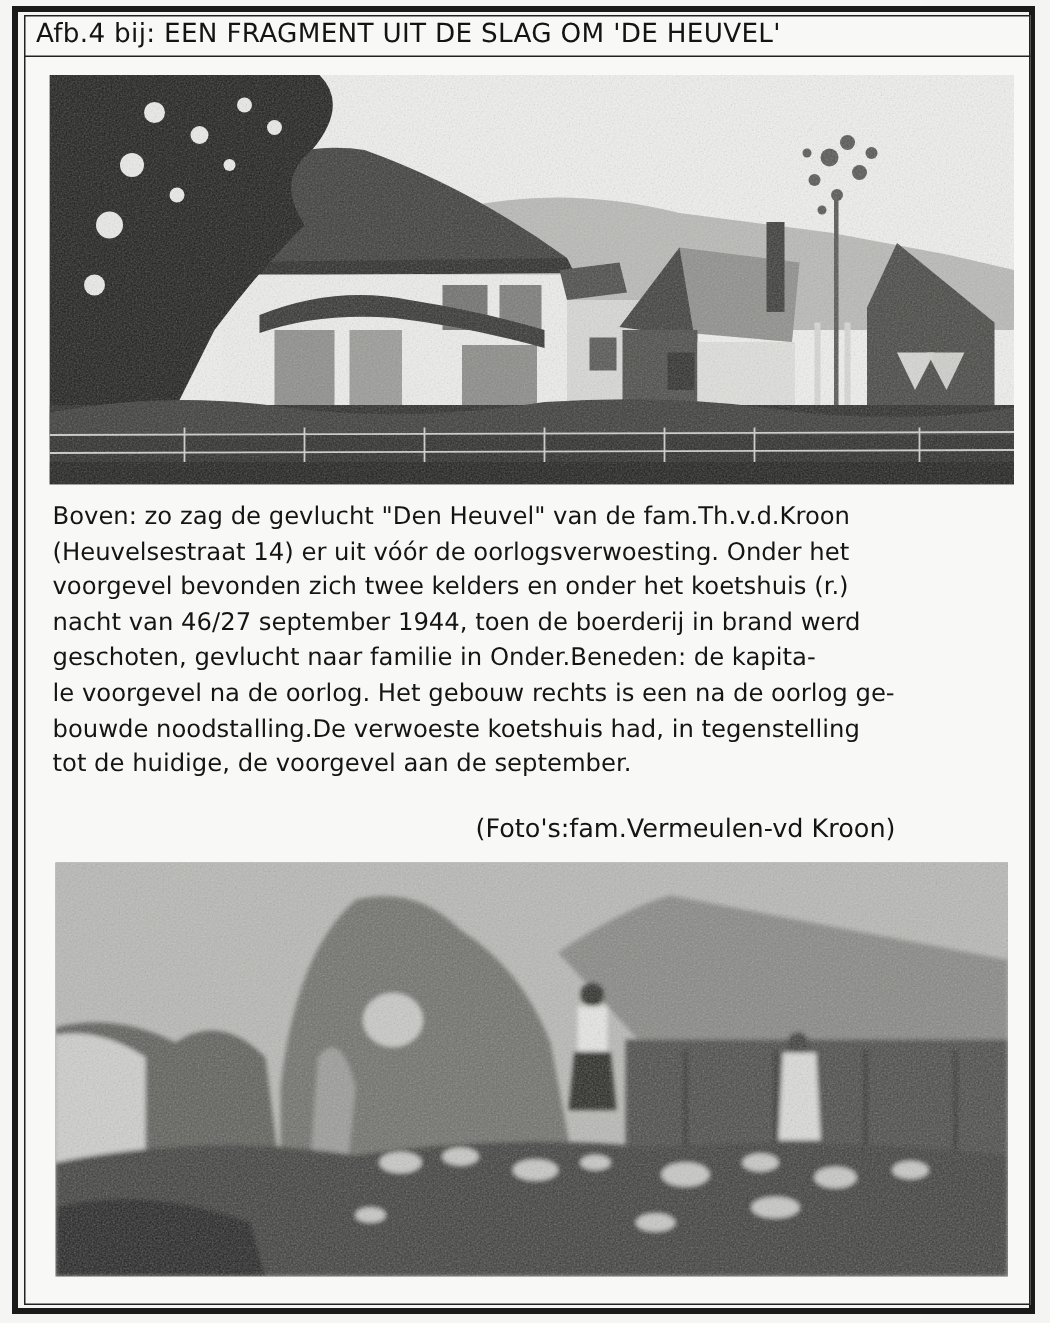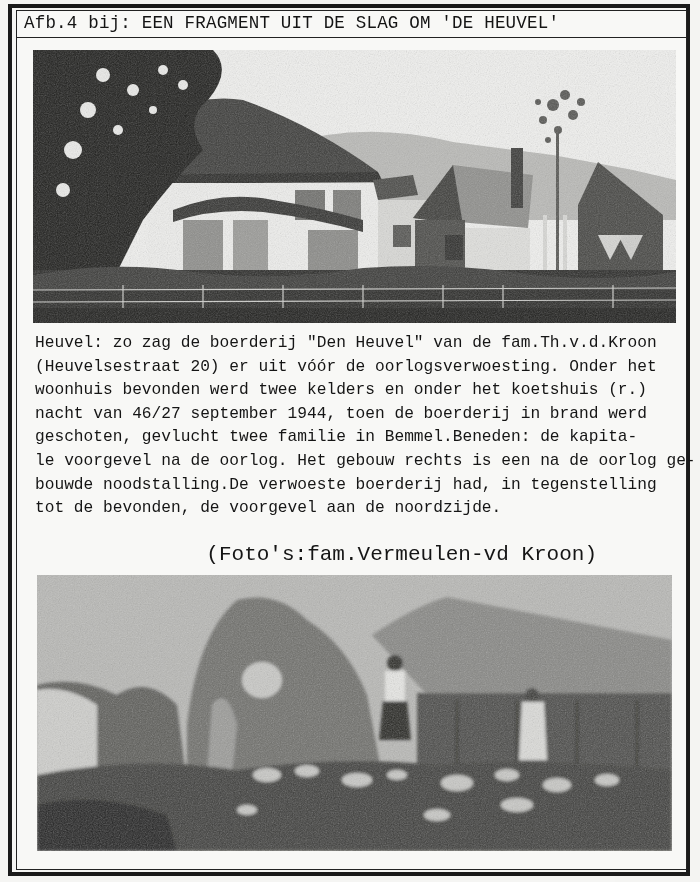--- a/index.html
+++ b/index.html
@@ -1,34 +1,34 @@
 <!DOCTYPE html>
 <html><head>
 <meta charset="utf-8">
 <style>
   html, body { margin: 0; padding: 0; background: #f4f4f2; }
   body { width: 700px; height: 882px; position: relative; overflow: hidden;
          font-family: "DejaVu Sans", "Liberation Sans", sans-serif; color: #111; }
-  .page { position: absolute; left: 0; top: 0; width: 615px; height: 882px; background: #f5f5f3; font-family: Liberation Mono, monospace; }
+  .page { position: absolute; left: 0; top: 0; width: 615px; height: 882px; background: #f5f5f3; }
   .outer-frame { position: absolute; left: 8px; top: 4px; width: 682px; height: 872px;
                  border: 4px solid #1a1a1a; box-sizing: border-box; }
   .inner-frame { position: absolute; left: 16px; top: 10px; width: 671px; height: 860px;
                  border: 1.5px solid #222; box-sizing: border-box; background: #f8f8f6; }
   .title-bar { position: absolute; left: 16px; top: 10px; width: 671px; height: 28px;
                border-bottom: 1.5px solid #222; box-sizing: border-box; }
   .title { position: absolute; left: 8px; top: 3px; font-size: 17.5px; letter-spacing: 0.2px;
            white-space: nowrap; color: #141414; }
   .photo { position: absolute; overflow: hidden; background: #888; }
   .photo svg { display: block; width: 100%; height: 100%; }
   .photo-top { left: 33px; top: 50px; width: 643px; height: 273px; }
   .photo-bottom { left: 37px; top: 575px; width: 635px; height: 276px; }
   .caption { position: absolute; left: 35px; top: 332px; width: 648px;
              font-size: 16.2px; line-height: 23.6px; color: #151515; }
   .caption .line { display: block; white-space: nowrap; }
-  .credit { position: absolute; right: 18px; top: 543px; font-size: 21px; white-space: nowrap; color: #151515; }
+  .credit { position: absolute; right: 18px; top: 543px; font-size: 17px; white-space: nowrap; color: #151515; }
 </style>
 </head>
 <body>
 
 <div class="page">
   <div class="outer-frame"></div>
   <div class="inner-frame"></div>
 
   <div class="title-bar">
     <span class="title">Afb.4 bij: EEN FRAGMENT UIT DE SLAG OM 'DE HEUVEL'</span>
@@ -118,28 +118,28 @@
         <line x1="410" y1="235" x2="410" y2="273"></line>
           <line x1="470" y1="235" x2="470" y2="273"></line>
         <line x1="580" y1="235" x2="580" y2="273"></line>
       </g>
       <rect x="0" y="258" width="643" height="15" fill="#1f1f1d"></rect>
       <rect width="643" height="273" filter="url(#grain1)"></rect>
     </svg>
   </div>
 
   <div class="caption">
-    <span class="line">Heuvel: zo zag de boerderij "Den Heuvel" van de fam.Th.v.d.Kroon</span>
-    <span class="line">(Heuvelsestraat 20) er uit vóór de oorlogsverwoesting. Onder het</span>
-    <span class="line">woonhuis bevonden werd twee kelders en onder het koetshuis (r.)</span>
+    <span class="line">Boven: zo zag de gevlucht "Den Heuvel" van de fam.Th.v.d.Kroon</span>
+    <span class="line">(Heuvelsestraat 14) er uit vóór de oorlogsverwoesting. Onder het</span>
+    <span class="line">voorgevel bevonden zich twee kelders en onder het koetshuis (r.)</span>
     <span class="line">nacht van 46/27 september 1944, toen de boerderij in brand werd</span>
-    <span class="line">geschoten, gevlucht twee familie in Bemmel.Beneden: de kapita-</span>
+    <span class="line">geschoten, gevlucht naar familie in Onder.Beneden: de kapita-</span>
     <span class="line">le voorgevel na de oorlog. Het gebouw rechts is een na de oorlog ge-</span>
-    <span class="line">bouwde noodstalling.De verwoeste boerderij had, in tegenstelling</span>
-    <span class="line">tot de bevonden, de voorgevel aan de noordzijde.</span>
+    <span class="line">bouwde noodstalling.De verwoeste koetshuis had, in tegenstelling</span>
+    <span class="line">tot de huidige, de voorgevel aan de september.</span>
   </div>
   <span class="credit">(Foto's:fam.Vermeulen-vd Kroon)</span>
 
   <div class="photo photo-bottom">
     <svg viewBox="0 0 635 276" preserveAspectRatio="none">
       <defs>
         <filter id="grain2">
             <feTurbulence type="fractalNoise" baseFrequency="0.85" numOctaves="2"></feTurbulence>
             <feColorMatrix type="saturate" values="0"></feColorMatrix>
             <feComponentTransfer>

